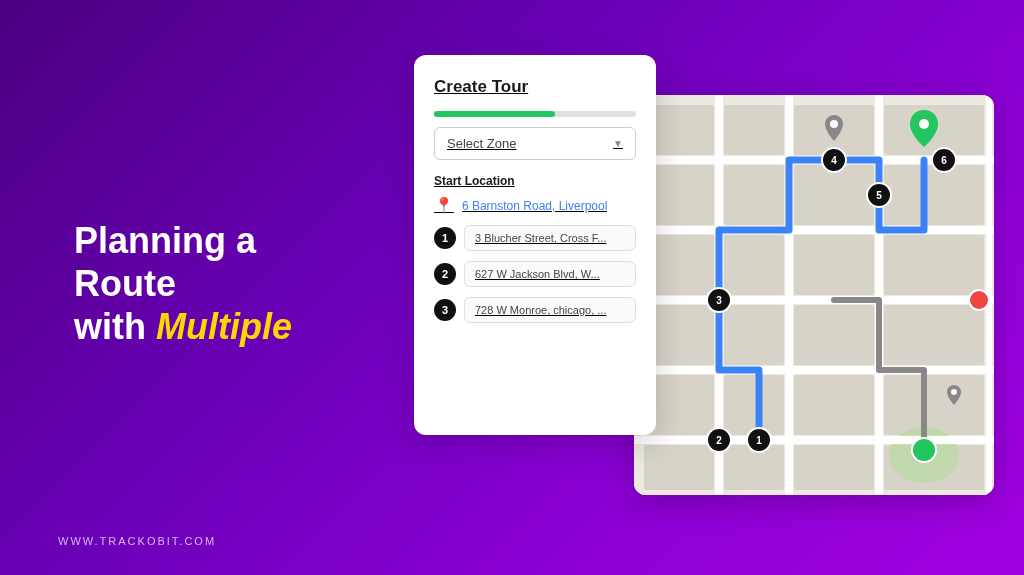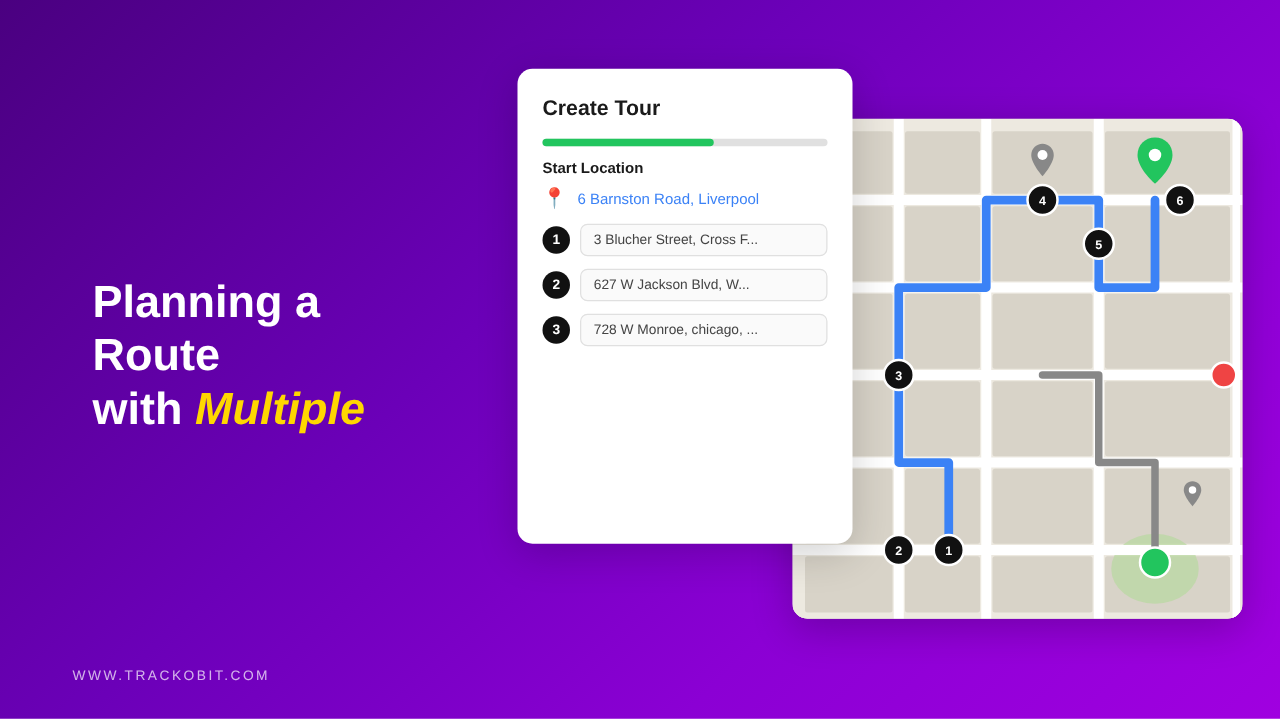--- a/index.html
+++ b/index.html
@@ -49,27 +49,28 @@
       top: 55px;
       width: 580px;
       height: 460px;
     }
 
     
     .form-panel {
       position: absolute;
       left: 0;
       top: 0;
-      width: 268px;
+      width: 242px;
       height: 380px;
       background: #fff;
       border-radius: 12px;
       box-shadow: 0 8px 32px rgba(0,0,0,0.18);
       padding: 22px 20px 20px 20px;
       z-index: 10;
+      text-decoration: underline;
     }
     .form-title {
       font-size: 17px;
       font-weight: 700;
       color: #1a1a1a;
       margin-bottom: 14px;
     }
     .progress-bar-bg {
       width: 100%;
       height: 6px;
@@ -190,20 +191,24 @@
 
 <div class="website-url">WWW.TRACKOBIT.COM</div>
 
 <div class="ui-container">
 
   <div class="form-panel">
     <div class="form-title">Create Tour</div>
     <div class="progress-bar-bg">
       <div class="progress-bar-fill"></div>
     </div>
+    <button class="select-zone-btn">
+      <span>Select Zone</span>
+      <span class="chevron">▼</span>
+    </button>
 
     <div class="section-label">Start Location</div>
     <div class="start-location-row">
       <span class="location-pin-icon">📍</span>
       <span class="location-text">6 Barnston Road, Liverpool</span>
     </div>
 
     <div class="stop-row">
       <div class="stop-badge">
         <span>1</span>

